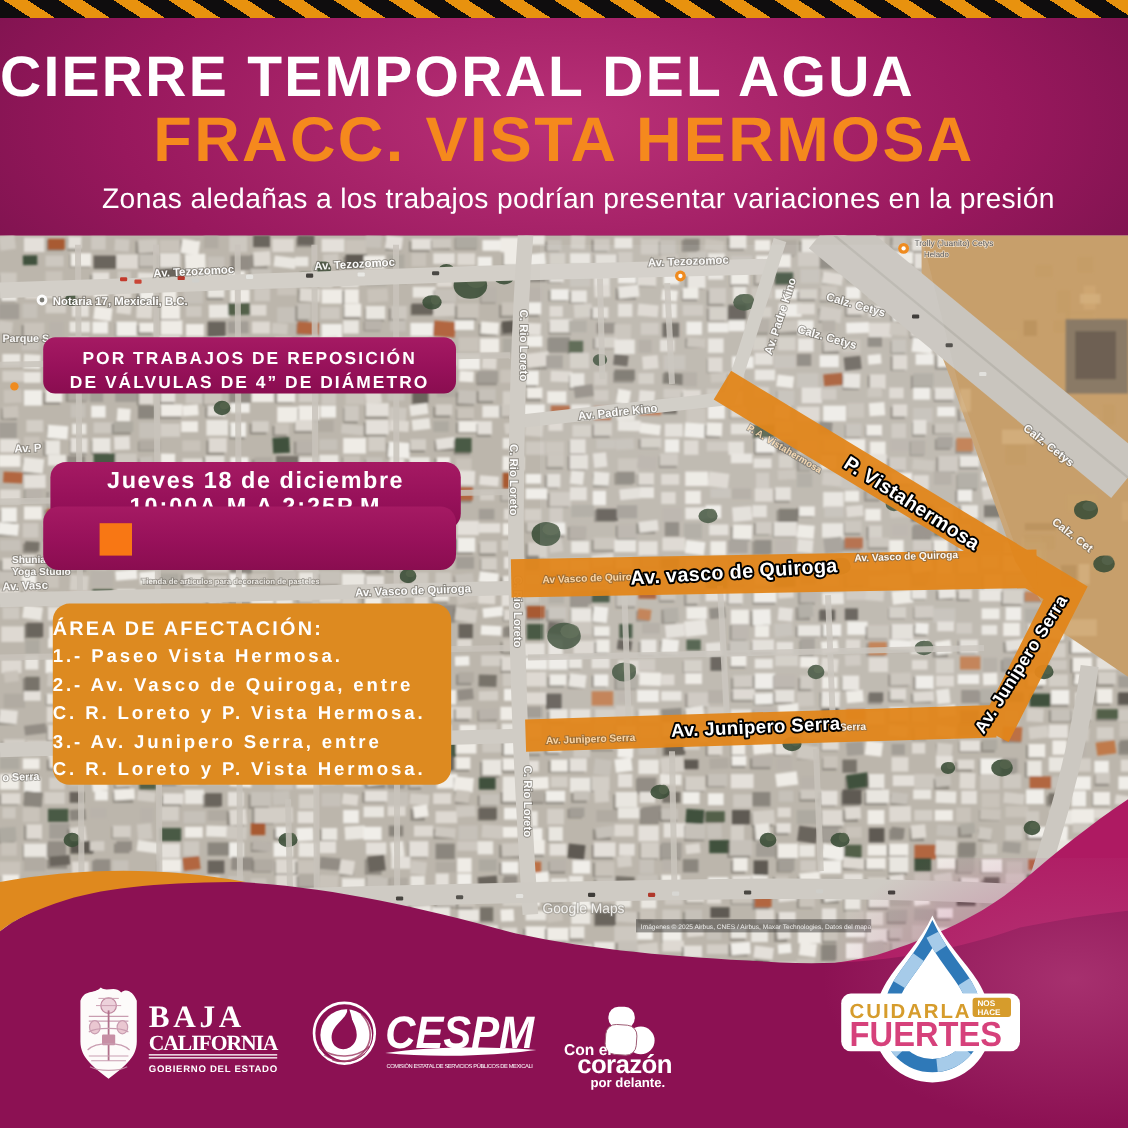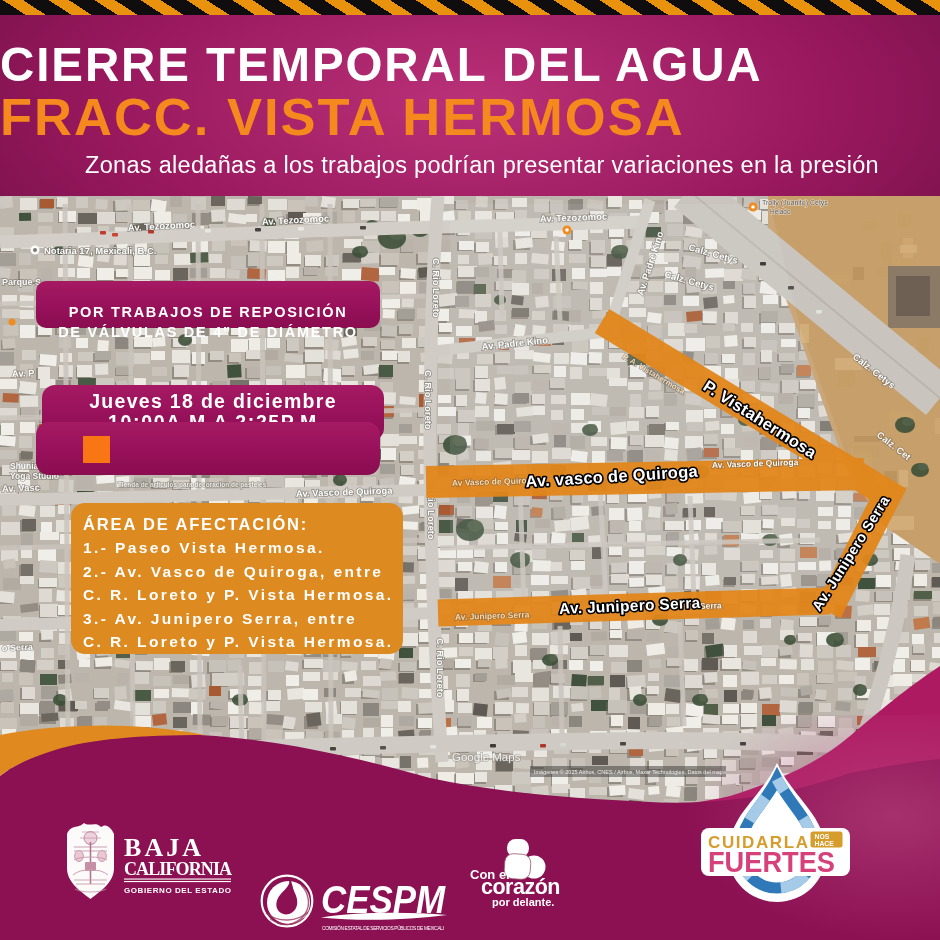--- a/index.html
+++ b/index.html
@@ -7,43 +7,43 @@
 body { font-family:"Liberation Sans", sans-serif; position:relative; background:#8e1256; }
 .abs { position:absolute; }
 
 .stripe { left:0; top:0; width:940px; height:15px;
   background:repeating-linear-gradient(33deg, #0f0d0e 0 14px, #e8920e 14px 25px); }
 
 .header { left:0; top:15px; width:940px; height:181px;
   background:radial-gradient(ellipse 640px 270px at 50% 48%, #ba3178 0%, #98185d 58%, #701047 100%); }
 .h1 { position:absolute; left:0; top:22px; width:940px; text-align:left; color:#ffffff;
   font-size:47.5px; font-weight:bold; letter-spacing:1.9px; }
-.h2 { position:absolute; left:0; top:71px; width:940px; text-align:left; color:#f5891d;
+.h2 { position:absolute; left:0; top:71px; width:940px; text-align:center; color:#f5891d;
   font-size:52.5px; font-weight:bold; letter-spacing:2px; }
 .h3 { position:absolute; left:12px; top:137px; width:940px; text-align:center; color:#ffffff;
   font-size:23.5px; letter-spacing:0.3px; }
 
 .map { left:0; top:196px; width:940px; height:610px; overflow:hidden; }
 .ml { font-family:"Liberation Sans", sans-serif; paint-order:stroke; stroke:#5a564e; stroke-width:1.6px; stroke-opacity:0.55; font-weight:bold; }
 .ml2 { font-family:"Liberation Sans", sans-serif; paint-order:stroke; stroke:#ffffff; stroke-width:1.2px; stroke-opacity:0.6; }
 .gm { font-family:"Liberation Sans", sans-serif; paint-order:stroke; stroke:#8a8880; stroke-width:2px; stroke-opacity:0.45; }
 .bl text { font-family:"Liberation Sans", sans-serif; font-weight:bold; fill:#ffffff;
   paint-order:stroke; stroke:#000000; stroke-width:3.2px; stroke-linejoin:round; letter-spacing:0.3px; }
 
 .box { position:absolute; background:linear-gradient(180deg,#a51a63 0%, #97115a 55%, #8a0d50 100%);
   color:#fff; font-weight:bold; text-align:center; }
 .box1 { left:36px; top:281px; width:344px; height:47px; border-radius:10px;
-  font-size:14.5px; letter-spacing:1.7px; line-height:20px; padding-top:21px; }
+  font-size:14.5px; letter-spacing:1.7px; line-height:20px; padding-top:8px; }
 .box2 { left:42px; top:348px; width:342px; height:56px; border-radius:13px;
   font-size:19.5px; letter-spacing:1.3px; line-height:20.8px; padding-top:6px;margin-top:37px; }
 .box3 { left:36px; top:422px; width:344px; height:53px; border-radius:13px; }
 .box3 .sq { position:absolute; left:47px; top:14px; width:27px; height:27px; background:#f87714; }
 .box3 .tx { position:absolute; left:89px; top:13px; width:250px; font-size:24px; letter-spacing:0.7px; text-align:left; }
 .obox { position:absolute; left:44px; top:503px; width:332px; height:151px; border-radius:14px;
-  background:#dd8a20; color:#fff; font-weight:bold; padding:10px 0 0 12px; font-size:15.5px; letter-spacing:2.4px; line-height:23.4px;margin-left:27px; }
+  background:#dd8a20; color:#fff; font-weight:bold; padding:10px 0 0 0; font-size:15.5px; letter-spacing:2.4px; line-height:23.4px; }
 .obox .t { font-size:16.5px; letter-spacing:1.85px; }
 
 .fwave { left:0; top:655px; width:940px; height:285px; }
 .flogo { position:absolute; }
 </style></head>
 <body>
 
 <div class="abs stripe"></div>
 
 <div class="abs header">
@@ -3050,21 +3050,21 @@
 <g fill="#ffffff">
 <text x="74" y="38" font-family="Liberation Serif, serif" font-weight="bold" font-size="26" textLength="77">BAJA</text>
 <text x="74" y="57" font-family="Liberation Serif, serif" font-weight="bold" font-size="18" textLength="108">CALIFORNIA</text>
 <rect x="74" y="60.5" width="107" height="1.1"></rect>
 <rect x="74" y="63" width="107" height="1.1"></rect>
 <text x="74" y="75" font-family="Liberation Sans, sans-serif" font-weight="bold" font-size="8" textLength="107">GOBIERNO DEL ESTADO</text>
 </g>
 </svg>
   </div>
 
-<div class="abs flogo" style="left:260px; top:864px;">
+<div class="abs flogo" style="left:260px; top:824px;">
 <svg width="200" height="75" viewBox="0 0 200 75" style="display:block">
 
 <g transform="translate(27,37)">
 <circle cx="0" cy="0" r="25.3" fill="none" stroke="#ffffff" stroke-width="2.2"></circle>
 <circle cx="1.5" cy="1.5" r="21.5" fill="#ffffff"></circle>
 <path d="M3,-20 C1,-12 -6,-9 -9,-3 C-12,3 -11,9 -6,12 C-1,15 6,13 9,7 C12,1 9,-6 7,-10 C5,-14 4,-17 3,-20 Z" fill="#8c1153"></path>
 <path d="M3,-20 C5,-14 7,-8 6,-2" stroke="#8c1153" stroke-width="2" fill="none"></path>
 <path d="M14,-16 C22,-8 24,4 18,13 C12,22 0,26 -10,22" stroke="#9c3a62" stroke-width="1.4" fill="none" opacity="0.8"></path>
 <path d="M-21,12 C-8,22 10,21 21,11" stroke="#9c3a62" stroke-width="1.3" fill="none" opacity="0.8"></path>
 <path d="M-17,18 C-5,26 8,25 17,17" stroke="#9c3a62" stroke-width="1.1" fill="none" opacity="0.7"></path>

